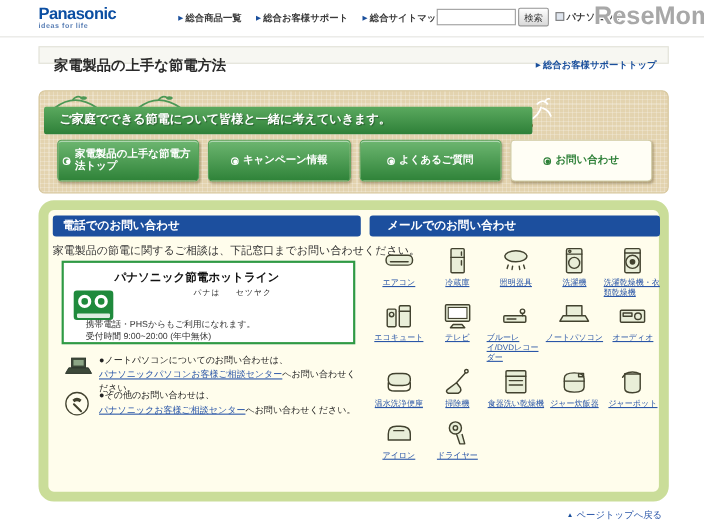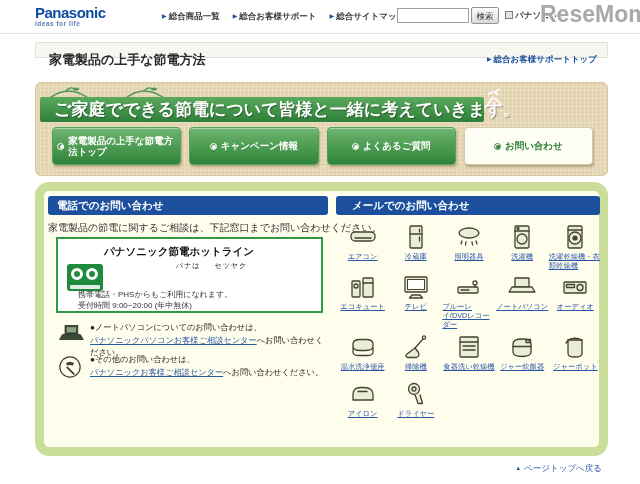--- a/index.html
+++ b/index.html
@@ -29,21 +29,21 @@
 
   
   #banner { position:absolute; left:35px; top:82px; width:573px; height:94px; border-radius:6px; border:1px solid #d6c69c;
     background-color:#e3d3af;
     background-image:repeating-linear-gradient(0deg, rgba(255,255,255,.22) 0 1px, transparent 1px 4px),
                      repeating-linear-gradient(90deg, rgba(255,255,255,.22) 0 1px, transparent 1px 4px); }
   #vine { position:absolute; left:10px; top:1px; }
   #sprout { position:absolute; left:412px; top:6px; }
   #green-bar { position:absolute; left:4px; top:14px; width:444px; height:25px; border-radius:2px;
     background:linear-gradient(var(--green-light,#5ba95f),var(--green-dark,#2e8038));
-    color:#fff; font-size:17px; font-weight:bold; line-height:25px; padding-left:14px;
+    color:#fff; font-size:11px; font-weight:bold; line-height:25px; padding-left:14px;
     text-shadow:1px 1px 1px rgba(0,0,0,.35); white-space:nowrap; }
   #tabs { position:absolute; left:16px; top:44px; width:541px; display:flex; gap:8px; }
   .tab { flex:1; height:38px; border-radius:4px; display:flex; align-items:center; justify-content:center;
     font-size:9.5px; font-weight:bold; line-height:1.2; cursor:pointer; text-align:left; padding:0 4px;
     background:linear-gradient(#6db670,#2f8339); color:#fff; border:1px solid #55a159;
     box-shadow:inset 0 1px 0 rgba(255,255,255,.45), 1px 2px 2px rgba(90,70,30,.35); }
   .tab.active { background:#fffef5; color:var(--green-dark,#2e8038); border:1px solid #d2cda6; }
   .bullet { display:inline-block; width:7px; height:7px; border:1.5px solid currentColor; border-radius:50%; margin-right:4px; position:relative; flex:none; }
   .bullet::after { content:""; position:absolute; left:1.5px; top:1.5px; width:4px; height:4px; border-radius:50%; background:currentColor; }
   .tab-label { max-width:108px; }

